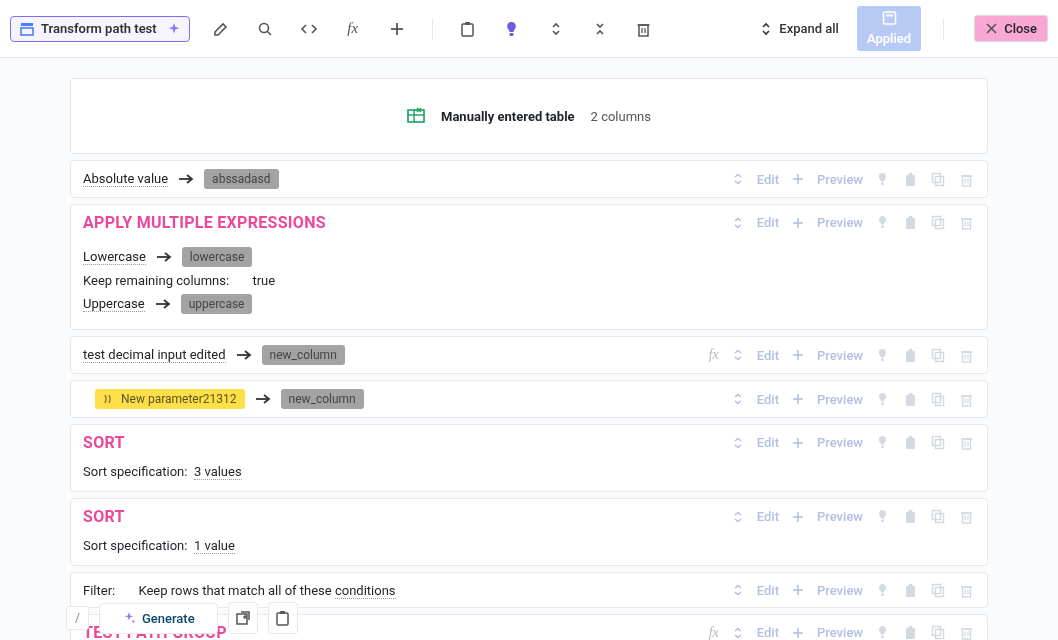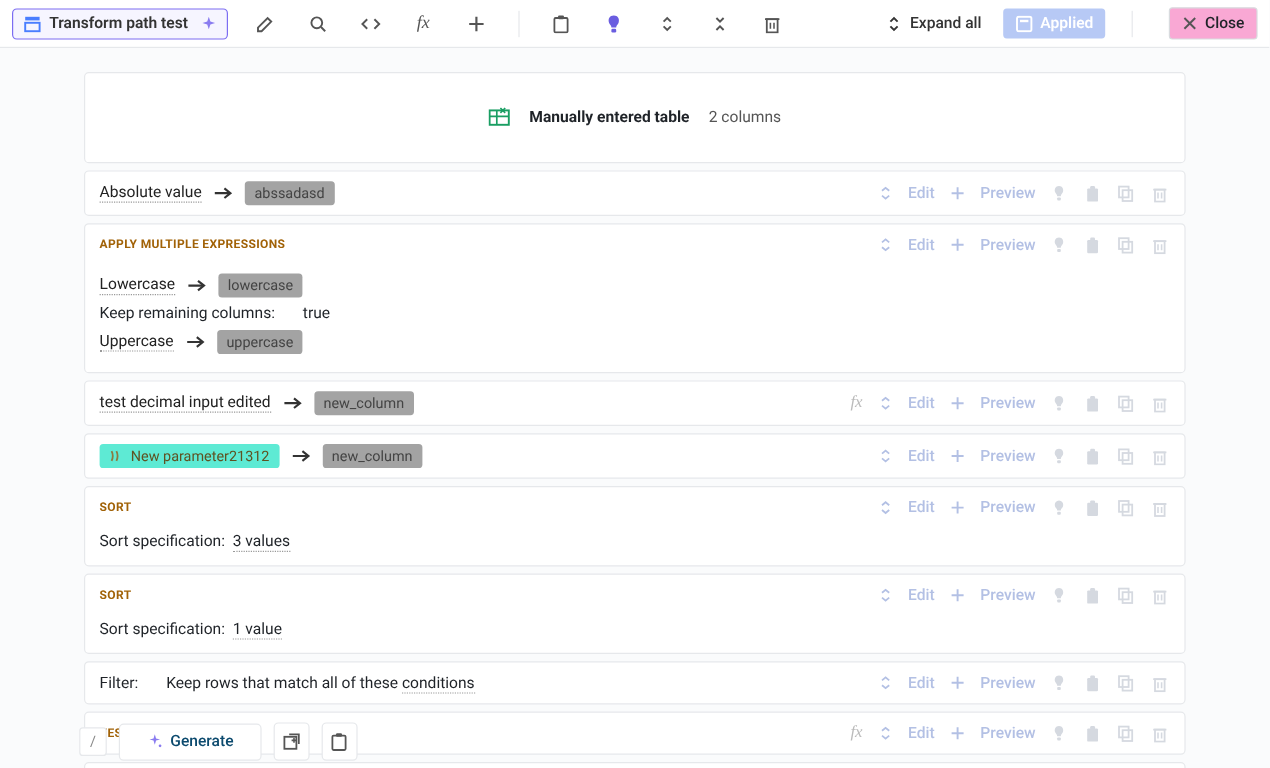--- a/index.html
+++ b/index.html
@@ -4,32 +4,32 @@
 <style>
   * { box-sizing: border-box; margin: 0; padding: 0; }
   body { font-family: -apple-system, BlinkMacSystemFont, "Segoe UI", Roboto, sans-serif; font-size: 13px; background: #fafbfc; color: #1f2328; width: 1058px; height: 640px; overflow: hidden; }
   
   .toolbar { display: flex; align-items: center; padding: 6px 10px; border-bottom: 1px solid #e6e8eb; gap: 18px; background: #fff; }
   .title-pill { display: flex; align-items: center; gap: 6px; border: 1px solid #7c6df2; background: #f6f5ff; border-radius: 4px; padding: 4px 8px; font-weight: 600; color: #333; }
   .tool-icon { width: 26px; height: 26px; display: inline-flex; align-items: center; justify-content: center; color: #555; cursor: pointer; border-radius: 3px; }
   .tool-sep { width: 1px; height: 22px; background: #e6e8eb; margin: 0 4px; }
   .spacer { flex: 1; }
   .expand-all { display: flex; align-items: center; gap: 6px; font-weight: 500; color: #333; cursor: pointer; }
-  .applied-btn { display: flex; align-items: center; gap: 6px; background: #b7c9f5; color: #fff; border-radius: 3px; padding: 5px 10px; font-weight: 600; cursor: default; }
+  .applied-btn { display: flex; align-items: center; gap: 6px; background: #b7c9f5; color: #fff; border-radius: 3px; padding: 5px 10px; font-weight: 600; cursor: default; flex-direction: column; }
   .close-btn { margin-left: 8px; display: flex; align-items: center; gap: 6px; border: 1px solid #d8dbde; border-radius: 3px; padding: 5px 10px; font-weight: 500; background: #f9a8d4; cursor: pointer; }
   
   .content { padding: 20px 70px 0 70px; }
   .card { background: #fff; border: 1px solid #e6e8eb; border-radius: 4px; margin-bottom: 6px; }
   .card-header { display: flex; align-items: center; padding: 8px 12px; gap: 10px; }
   .card-body { padding: 4px 12px 12px 12px; }
-  .card-title { font-weight: 700; font-size: 10px; letter-spacing: 0.3px; color: #a16207; }
+  .card-title { font-weight: 700; font-size: 16px; letter-spacing: 0.3px; color: #ec4899; }
   .step-name { border-bottom: 1px dotted #999; color: #222; }
   .arrow { color: #333; font-size: 14px; }
   .chip { background: #a3a3a3; color: #444; border-radius: 3px; padding: 3px 8px; font-size: 12px; }
-  .chip-param { background: #5eead4; color: #5f5222; display: inline-flex; align-items: center; gap: 5px; }
+  .chip-param { background: #fde047; color: #5f5222; display: inline-flex; align-items: center; gap: 5px; margin-left: 12px; }
   .row-actions { margin-left: auto; display: flex; align-items: center; gap: 10px; color: #bac1ce; }
   .row-actions .txt { color: #b3c0e4; font-weight: 500; }
   .row-actions .ico { display: inline-flex; align-items: center; justify-content: center; width: 18px; height: 18px; cursor: pointer; }
   .fx { font-family: serif; font-style: italic; color: #bbb; font-size: 14px; }
   .dotted { border-bottom: 1px dotted #999; }
   .body-line { padding: 3px 0; display: flex; align-items: center; gap: 10px; }
   
   .source-card { display: flex; align-items: center; justify-content: center; padding: 28px 0; gap: 16px; }
   .source-icon { color: #1a9e63; }
   .source-title { font-weight: 700; }

